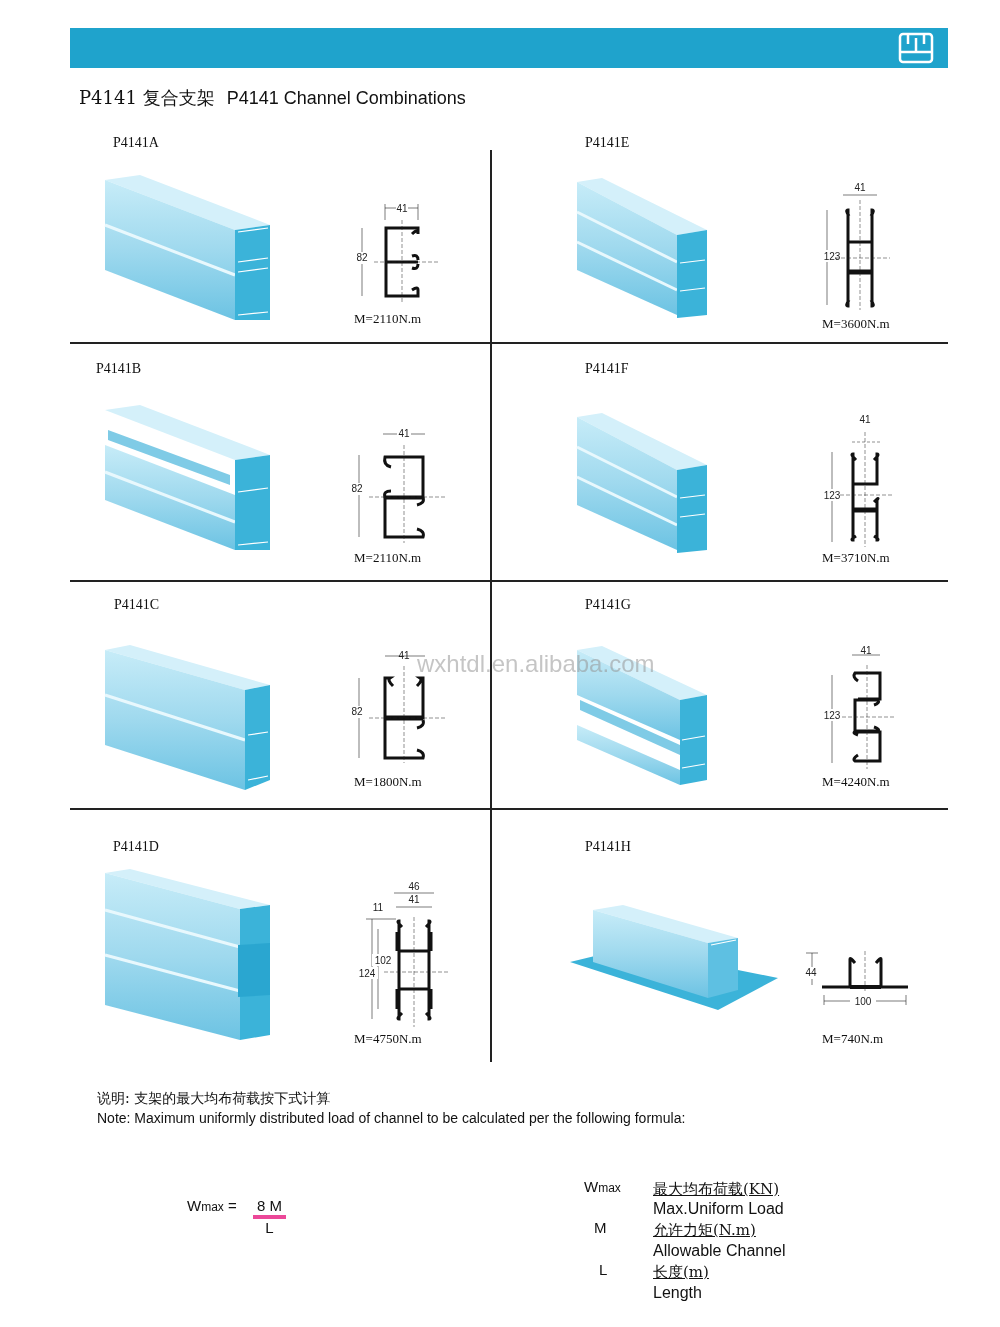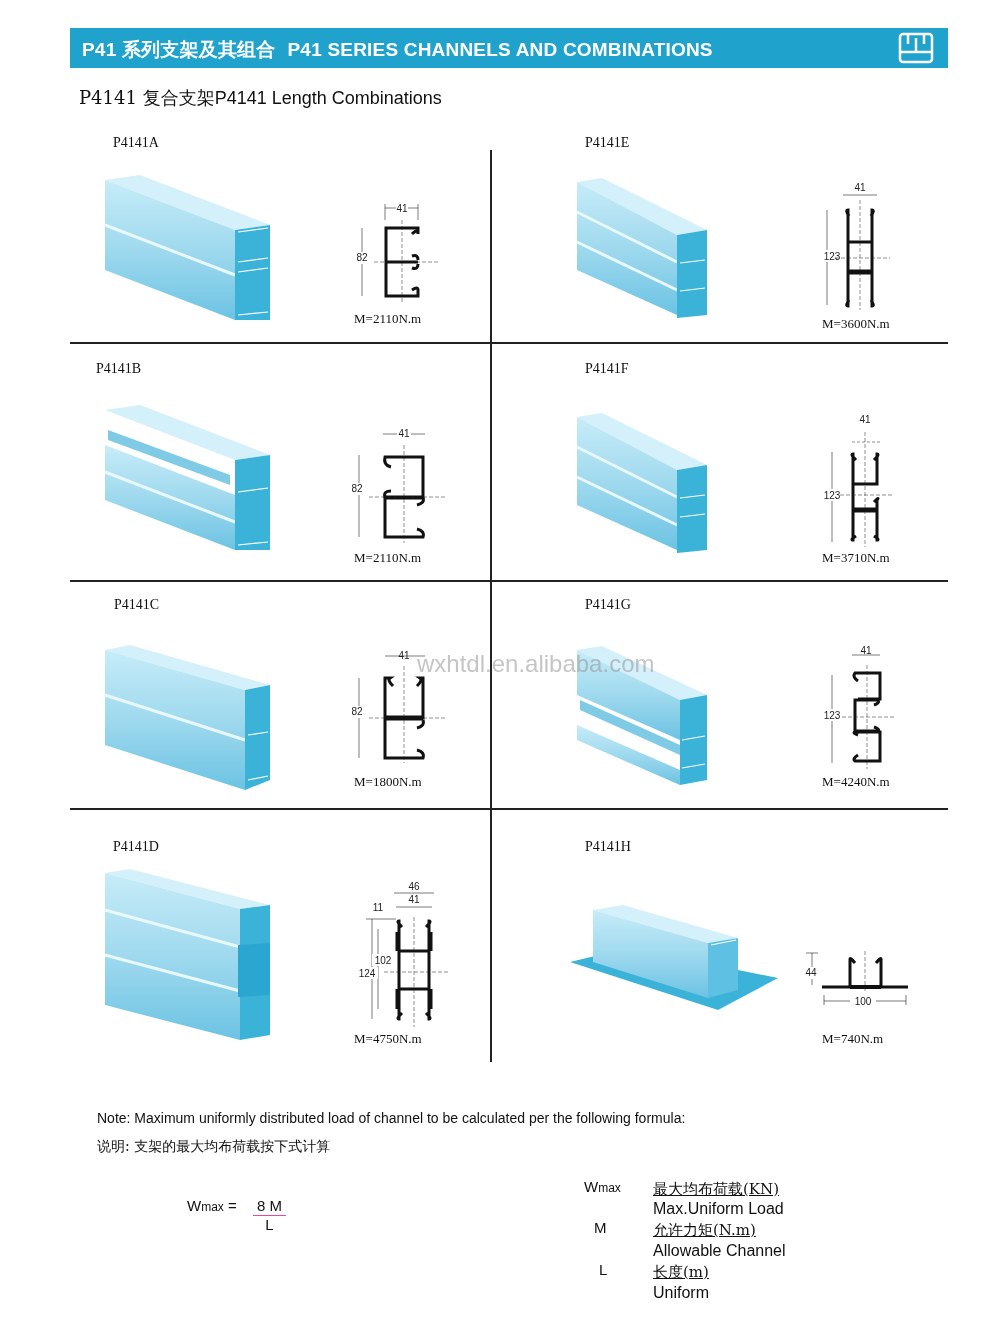--- a/index.html
+++ b/index.html
@@ -2,59 +2,56 @@
 <html><head>
 <meta charset="utf-8">
 <style>
   html,body{margin:0;padding:0;background:#fff;}
   body{width:1000px;height:1327px;position:relative;overflow:hidden;font-family:"Liberation Sans",sans-serif;color:#111;}
   .banner{position:absolute;left:70px;top:28px;width:878px;height:40px;background:#1fa3cc;}
   .banner-title{position:absolute;left:12px;top:9px;color:#fff;font-weight:bold;font-size:19px;letter-spacing:0.2px;font-family:"Liberation Sans",sans-serif;white-space:nowrap;}
   .banner-title .en{margin-left:12px;}
   .banner-icon{position:absolute;right:14px;top:4px;width:36px;height:32px;}
   .subtitle{position:absolute;left:79px;top:86px;font-size:18px;white-space:nowrap;}
-  .subtitle .cn{font-family:"DejaVu Serif",serif;margin-right:0;}
+  .subtitle .cn{font-family:"DejaVu Serif",serif;margin-right:12px;}
   .grid-h{position:absolute;height:2px;background:#222;left:70px;width:878px;}
   .grid-v{position:absolute;width:2px;background:#222;left:490px;top:150px;height:912px;}
   .cell-label{position:absolute;font-family:"Liberation Serif",serif;font-size:14px;}
   .moment{position:absolute;font-family:"Liberation Serif",serif;font-size:13px;white-space:nowrap;}
   .model{position:absolute;}
   .section{position:absolute;}
   .dim{font-family:"Liberation Sans",sans-serif;font-size:10px;fill:#222;}
   .watermark{position:absolute;left:377px;top:650px;font-size:24px;color:rgba(150,150,150,0.55);font-family:"Liberation Sans",sans-serif;white-space:nowrap;margin-left:40px;}
-  .note-cn{position:absolute;left:97px;top:1090px;font-size:14px;font-family:"DejaVu Serif",serif;white-space:nowrap;margin-top:48px;}
+  .note-cn{position:absolute;left:97px;top:1090px;font-size:14px;font-family:"DejaVu Serif",serif;white-space:nowrap;}
   .note-en{position:absolute;left:97px;top:1110px;font-size:14px;white-space:nowrap;}
   .formula{position:absolute;left:187px;top:1197px;font-size:15px;white-space:nowrap;}
   .formula .sub{font-size:12px;}
   .frac{position:absolute;left:253px;top:1197px;text-align:center;font-size:15px;width:33px;}
-  .frac .num{border-bottom:1px solid #ec4899;padding-bottom:1px;}
+  .frac .num{border-bottom:4px solid #ec4899;padding-bottom:1px;}
   .legend{position:absolute;left:584px;top:1178px;}
   .legend .sym{position:absolute;font-size:15px;white-space:nowrap;}
   .legend .sym .sub{font-size:12px;}
   .legend .desc{position:absolute;left:69px;font-size:16px;white-space:nowrap;}
   .legend .desc.cn{font-family:"DejaVu Serif",serif;font-size:15px;text-decoration:underline;}
 </style>
 </head>
 <body>
 
 <div class="banner">
-  <div class="banner-title">
-    <span>P41 系列支架及其组合</span><span class="en">P41 SERIES CHANNELS AND COMBINATIONS</span>
-  </div>
   <svg class="banner-icon" viewBox="0 0 36 32">
     <rect x="2" y="2" width="32" height="28" rx="3" fill="none" stroke="#fff" stroke-width="2.5"></rect>
     <line x1="2" y1="20" x2="34" y2="20" stroke="#fff" stroke-width="2.5"></line>
     <line x1="10" y1="2" x2="10" y2="12" stroke="#fff" stroke-width="2.5"></line>
     <line x1="26" y1="2" x2="26" y2="12" stroke="#fff" stroke-width="2.5"></line>
     <line x1="18" y1="6" x2="18" y2="20" stroke="#fff" stroke-width="2.5"></line>
   </svg>
 </div>
 
 <div class="subtitle">
-  <span class="cn">P4141 复合支架</span><span>P4141 Length Combinations</span>
+  <span class="cn">P4141 复合支架</span><span>P4141 Channel Combinations</span>
 </div>
 
 <div class="grid-v"></div>
 <div class="grid-h" style="top:342px"></div>
 <div class="grid-h" style="top:580px"></div>
 <div class="grid-h" style="top:808px"></div>
 
 <svg width="0" height="0" style="position:absolute">
   <defs>
     <linearGradient id="chGrad" x1="0" y1="0" x2="0" y2="1">
@@ -281,14 +278,14 @@
 
 <div class="legend">
   <div class="sym" style="left:0;top:0"><span>W</span><span class="sub">max</span></div>
   <div class="desc cn" style="top:2px">最大均布荷载(KN)</div>
   <div class="desc" style="top:22px">Max.Uniform Load</div>
   <div class="sym" style="left:10px;top:41px">M</div>
   <div class="desc cn" style="top:43px">允许力矩(N.m)</div>
   <div class="desc" style="top:64px">Allowable Channel</div>
   <div class="sym" style="left:15px;top:83px">L</div>
   <div class="desc cn" style="top:85px">长度(m)</div>
-  <div class="desc" style="top:106px">Uniform</div>
+  <div class="desc" style="top:106px">Length</div>
 </div>
 
 </body></html>

